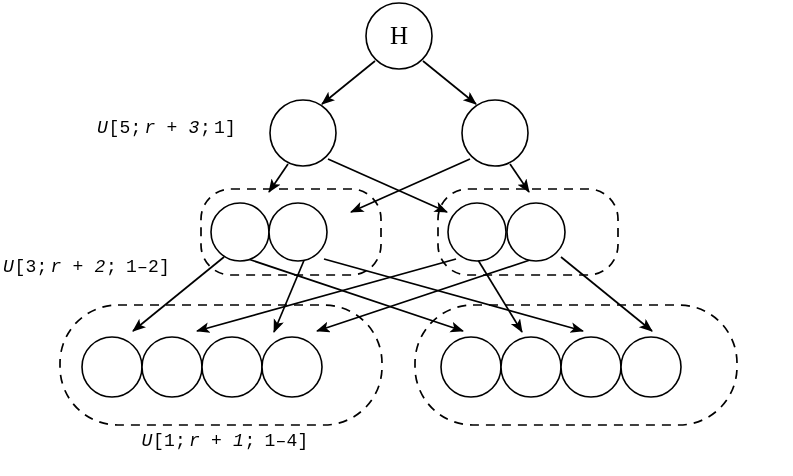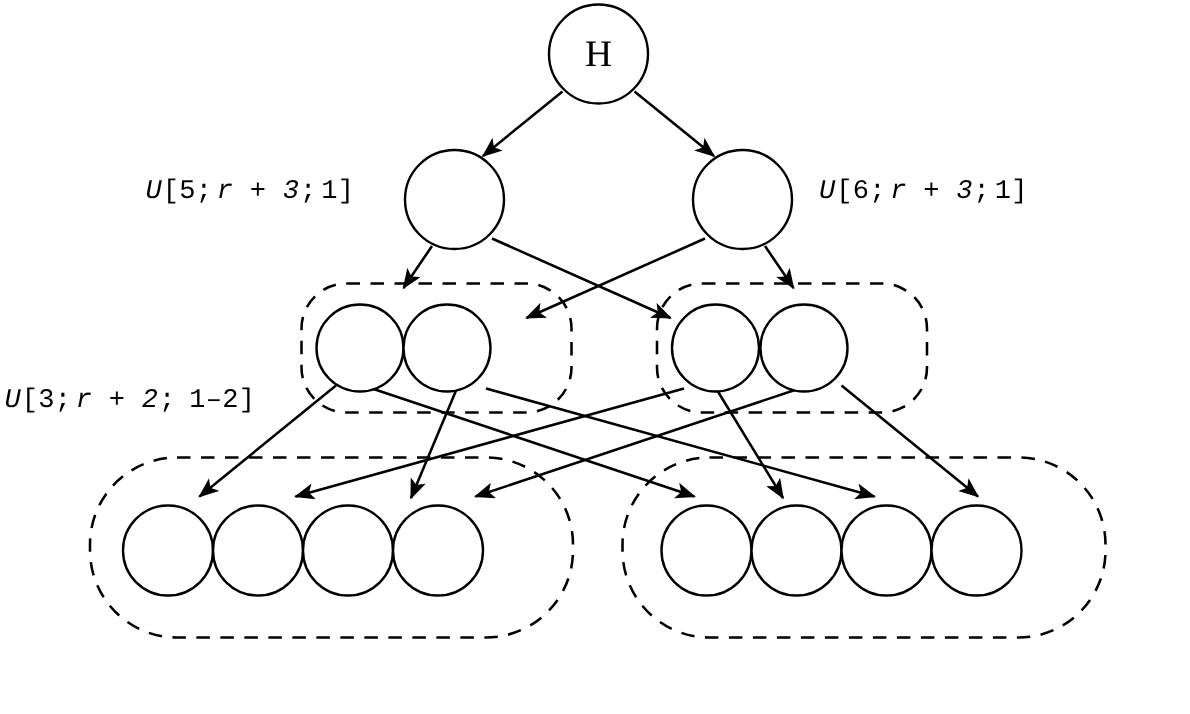--- a/index.html
+++ b/index.html
@@ -129,24 +129,24 @@
     <circle class="node-circle" cx="471" cy="367" r="30"></circle>
     <circle class="node-circle" cx="531" cy="367" r="30"></circle>
     <circle class="node-circle" cx="591" cy="367" r="30"></circle>
     <circle class="node-circle" cx="651" cy="367" r="30"></circle>
   </svg>
 
   <div class="math-label" style="left:97px; top:118px;">
     <span class="mvar">U</span><span class="mbr">[</span><span class="mnum">5</span><span class="msemi">;</span><span class="mvar">r + 3</span><span class="msemi">;</span><span class="mnum">1</span><span class="mbr">]</span>
   </div>
 
-  <div class="math-label" style="left:546px; top:118px;">
-    <span class="mvar">U</span><span class="mbr">[</span><span class="mnum">6</span><span class="msemi">;</span><span class="mvar">r + 3</span><span class="msemi">;</span><span class="mnum">1</span><span class="mbr">]</span>
-  </div>
 
   <div class="math-label" style="left:3px; top:217px;margin-top:40px;">
     <span class="mvar">U</span><span class="mbr">[</span><span class="mnum">3</span><span class="msemi">;</span><span class="mvar">r + 2</span><span class="msemi">;</span><span class="mgap"></span><span class="mnum">1–2</span><span class="mbr">]</span>
   </div>
 
 
+  <div class="math-label" style="left:225px; top:441px; transform: translate(-50%, -50%);">
+    <span class="mvar">U</span><span class="mbr">[</span><span class="mnum">1</span><span class="msemi">;</span><span class="mvar">r + 1</span><span class="msemi">;</span><span class="mgap"></span><span class="mnum">1–4</span><span class="mbr">]</span>
+  </div>
 
 
 </div>
 
 </body></html>

